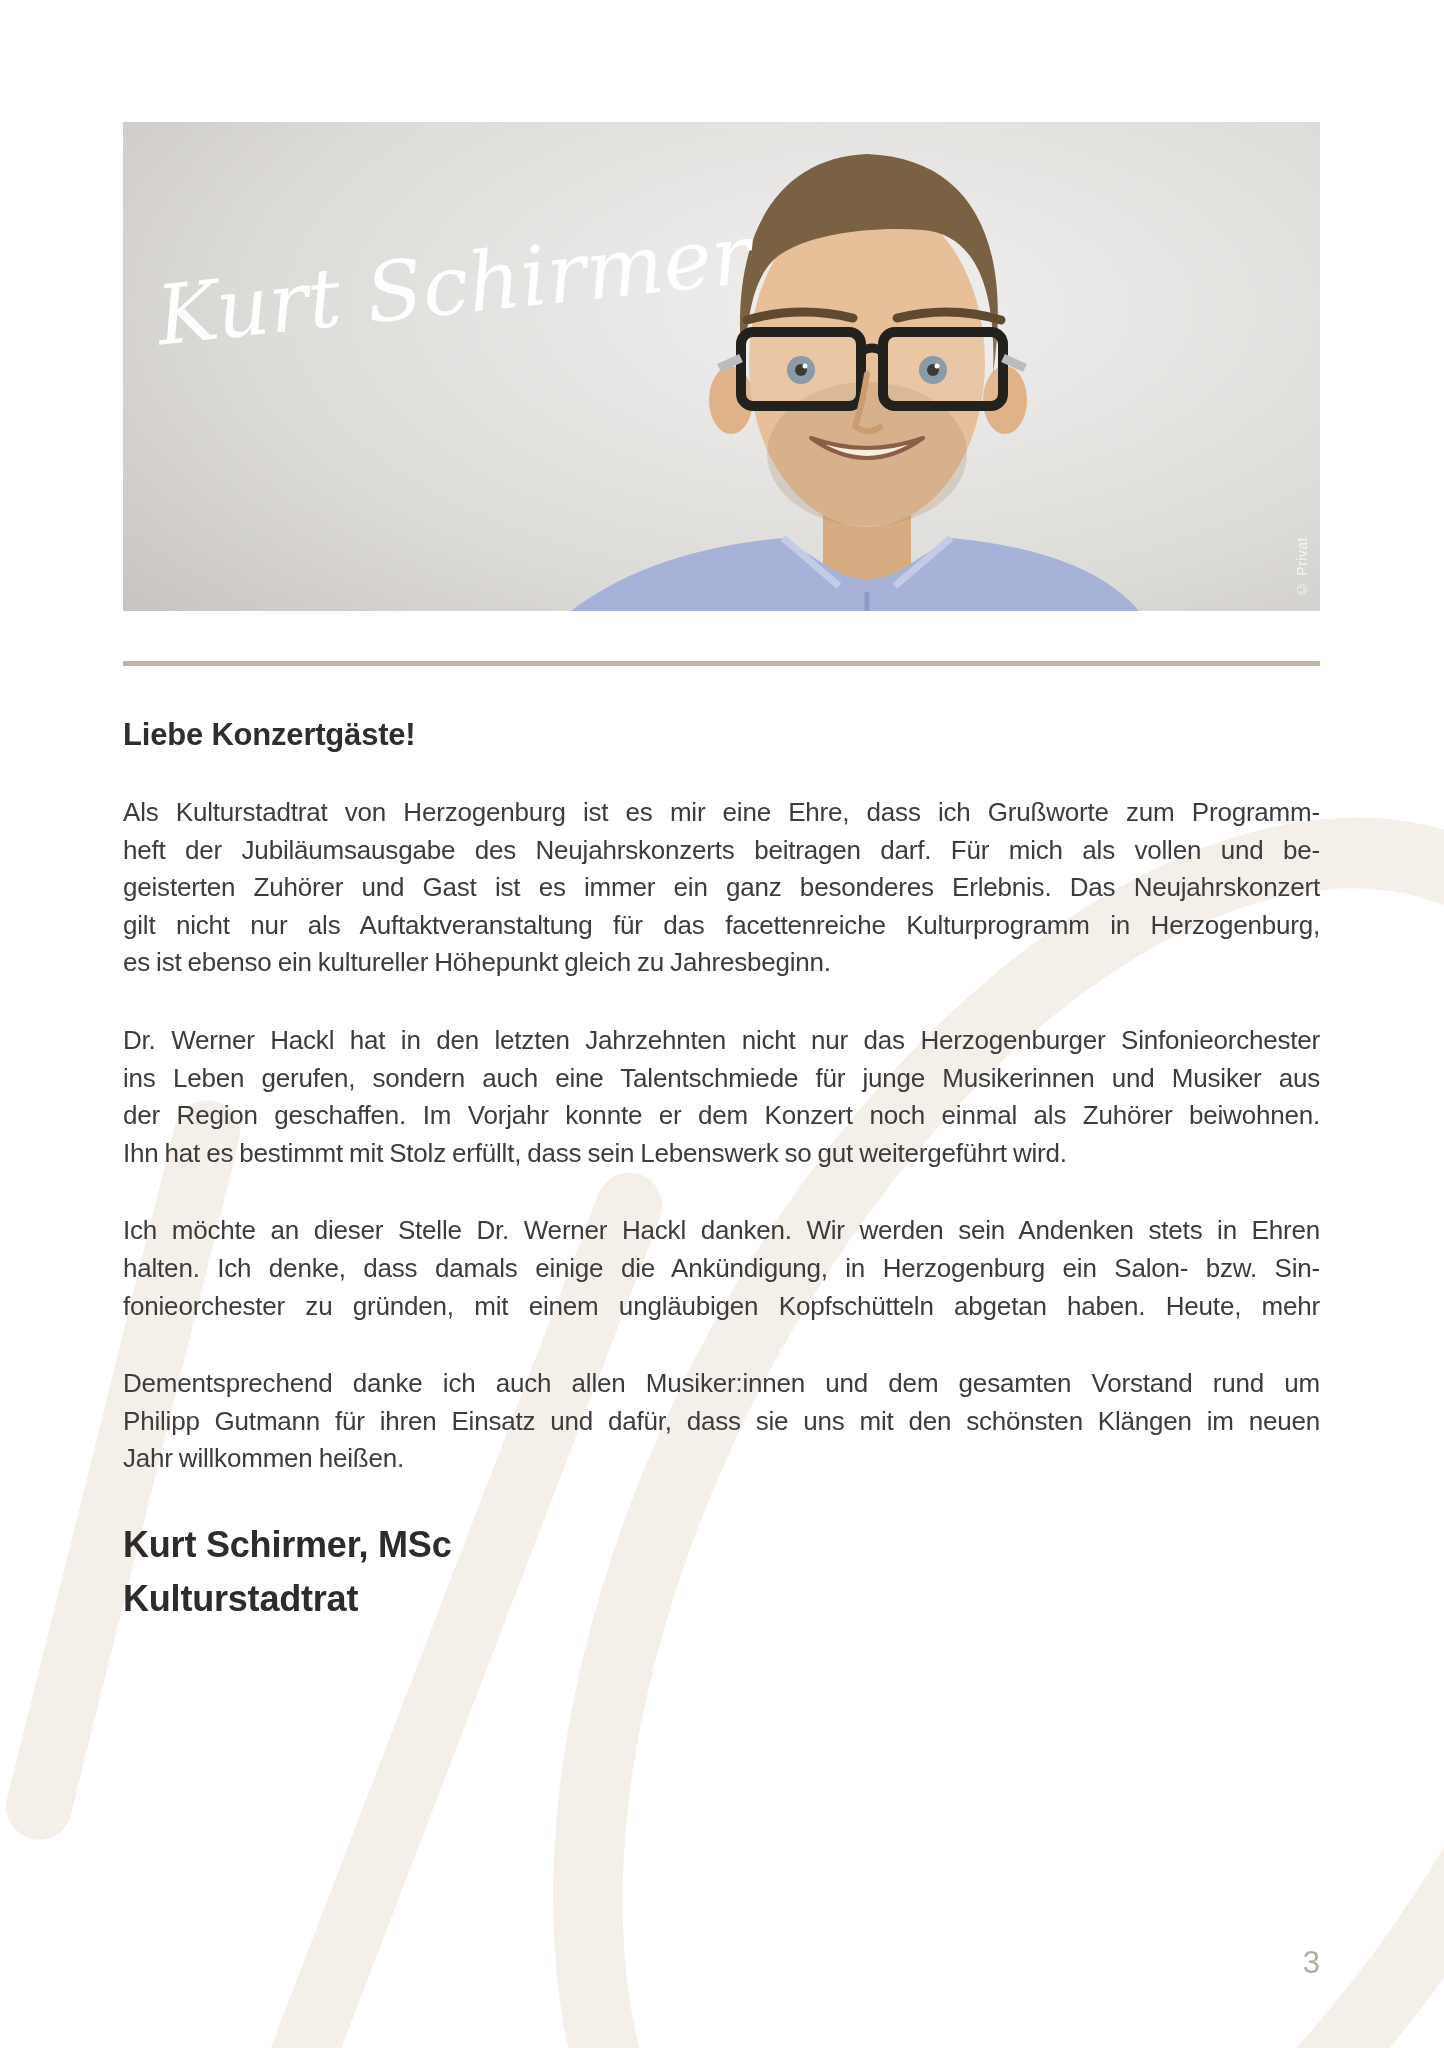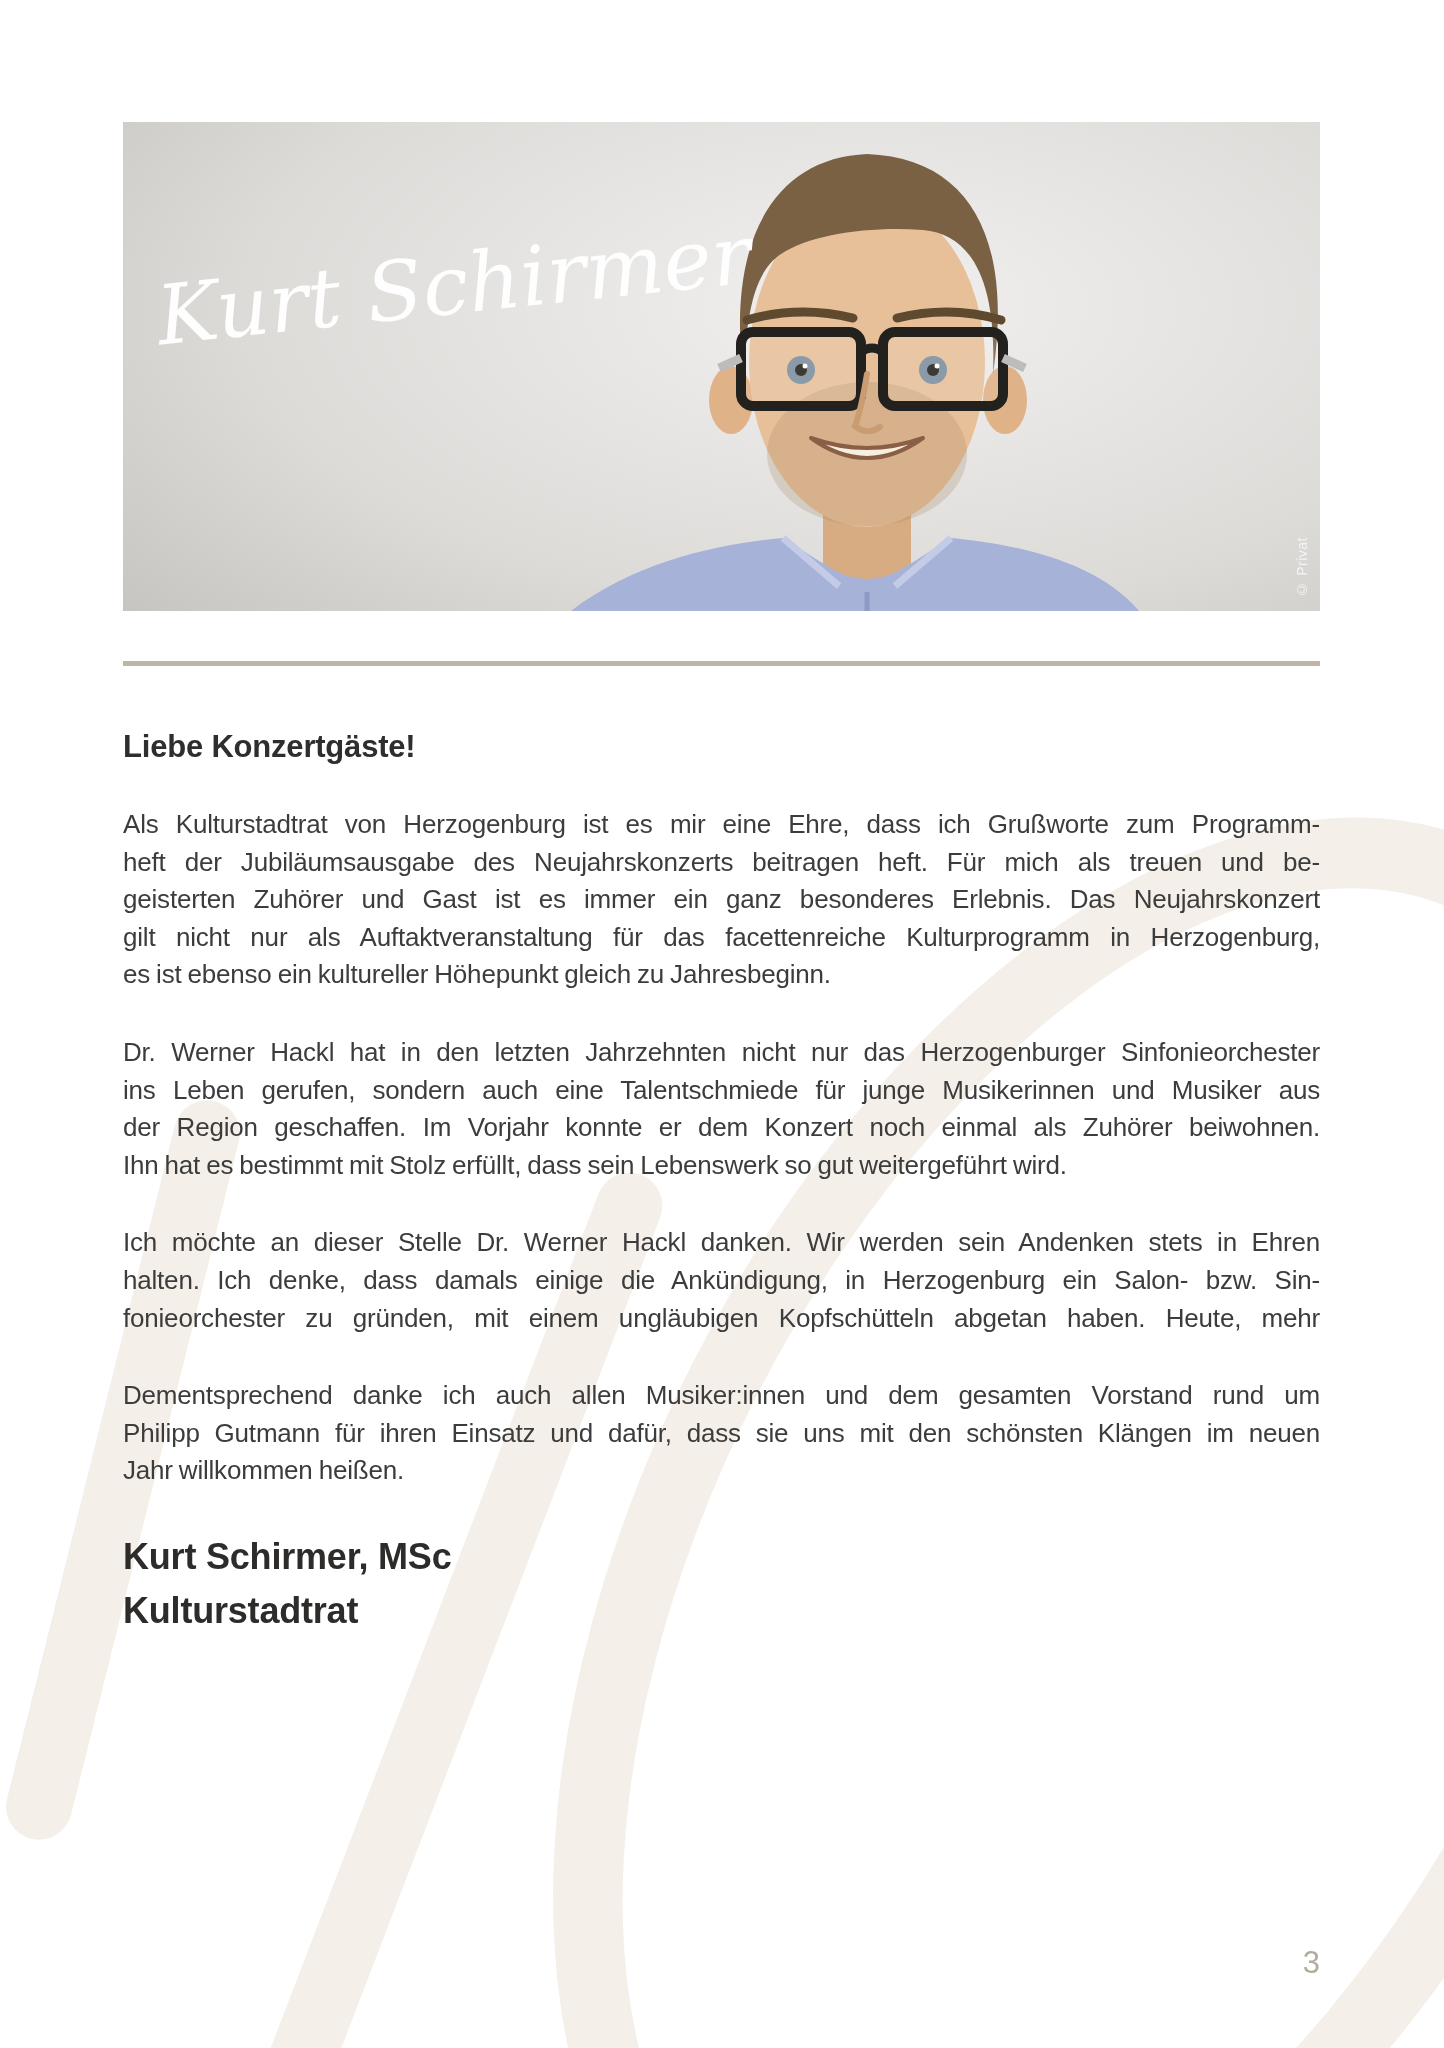--- a/index.html
+++ b/index.html
@@ -47,21 +47,21 @@
     left:123px;top:661px;width:1197px;height:5px;
     background:#beb5a4;
   }
   
   .content{
     position:absolute;z-index:2;
     left:123px;top:712px;width:1197px;
     color:#3d3c3c;
   }
   .content h1{
-    margin:16px 0 40px 0;
+    margin:4px 0 40px 0;
     font-size:31px;line-height:38px;font-weight:700;
     color:#2f2e2d;letter-spacing:-.2px;
   }
   .para{margin:12px 0 40px 0;}
   .line{
     font-size:26px;line-height:37.6px;height:37.6px;
     letter-spacing:-.2px;word-spacing:-1px;
     text-align:justify;text-align-last:justify;
     overflow:hidden;white-space:normal;
   }
@@ -138,21 +138,21 @@
     <div class="credit">© Privat</div>
   </figure>
 
   <div class="divider"></div>
 
   <main class="content">
     <h1>Liebe Konzertgäste!</h1>
     <div id="paragraphs">
         <div class="para">
           <div class="line">Als Kulturstadtrat von Herzogenburg ist es mir eine Ehre, dass ich Grußworte zum Programm-</div>
-          <div class="line">heft der Jubiläumsausgabe des Neujahrskonzerts beitragen heft. Für mich als treuen und be-</div>
+          <div class="line">heft der Jubiläumsausgabe des Neujahrskonzerts beitragen darf. Für mich als vollen und be-</div>
           <div class="line">geisterten Zuhörer und Gast ist es immer ein ganz besonderes Erlebnis. Das Neujahrskonzert</div>
           <div class="line">gilt nicht nur als Auftaktveranstaltung für das facettenreiche Kulturprogramm in Herzogenburg,</div>
           <div class="line last">es ist ebenso ein kultureller Höhepunkt gleich zu Jahresbeginn.</div>
         </div>
         <div class="para">
           <div class="line">Dr. Werner Hackl hat in den letzten Jahrzehnten nicht nur das Herzogenburger Sinfonieorchester</div>
           <div class="line">ins Leben gerufen, sondern auch eine Talentschmiede für junge Musikerinnen und Musiker aus</div>
           <div class="line">der Region geschaffen. Im Vorjahr konnte er dem Konzert noch einmal als Zuhörer beiwohnen.</div>
           <div class="line last">Ihn hat es bestimmt mit Stolz erfüllt, dass sein Lebenswerk so gut weitergeführt wird.</div>
         </div>

